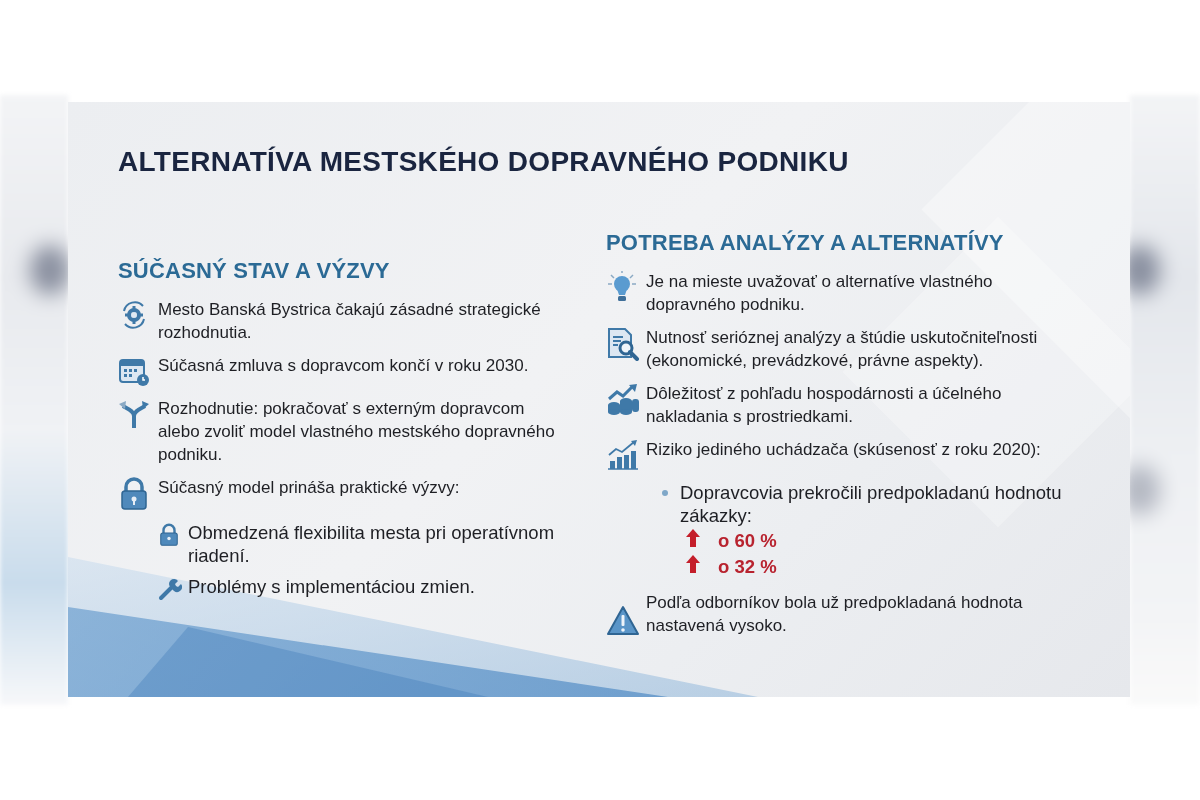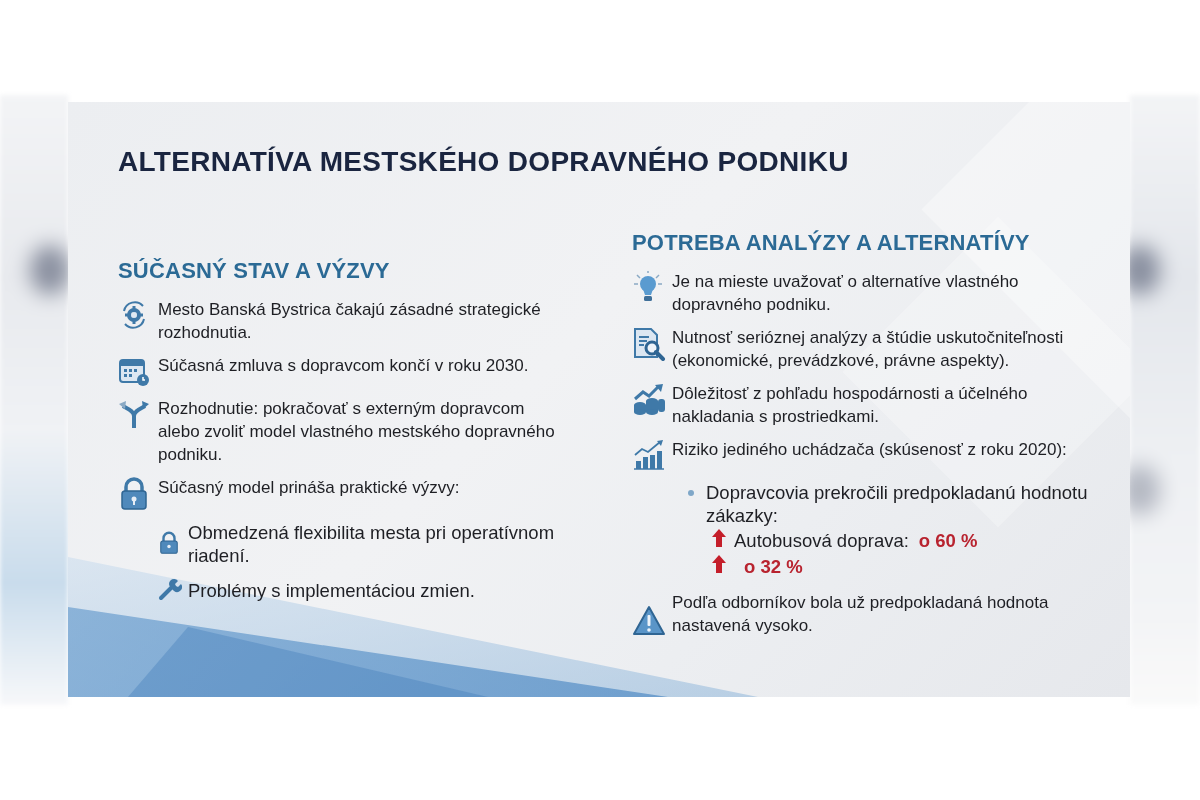--- a/index.html
+++ b/index.html
@@ -35,30 +35,30 @@
     position:absolute; left:0; bottom:0; width:690px; height:140px;
   }
 
   .title {
     position:absolute; left:50px; top:44px; width:1000px;
     font-size:28px; font-weight:bold; color:#1a2540; letter-spacing:0.3px;
     white-space:nowrap;
   }
   .col { position:absolute; top:128px; }
   .col.left { left:50px; width:440px;margin-top:28px; }
-  .col.right { left:564px; width:470px; }
+  .col.right { left:538px; width:470px; }
 
   .section-heading {
     font-size:22px; font-weight:bold; color:#2b6a95; margin-bottom:14px;
     white-space:nowrap; letter-spacing:0.2px;
   }
   .item { display:flex; align-items:flex-start; margin-bottom:10px; }
   .item .ico { width:40px; flex:0 0 40px; display:flex; justify-content:flex-start; padding-top:1px; }
   .item .txt { font-size:17px; line-height:23px; color:#1e1f24; }
-  .sub { display:flex; align-items:center; margin:4px 0 8px 40px; }
+  .sub { display:flex; align-items:flex-start; margin:4px 0 8px 40px; }
   .sub .ico { width:30px; flex:0 0 30px; padding-top:2px; }
   .sub .txt { font-size:18.5px; line-height:23px; color:#1e1f24; }
 
   .bullet-row { display:flex; align-items:flex-start; margin:6px 0 2px 56px; }
   .bullet-dot { width:6px; height:6px; border-radius:50%; background:#7fa7c8; margin:9px 12px 0 0; flex:0 0 6px; }
   .arrow-row { display:flex; align-items:center; margin:2px 0 0 80px; font-size:18.5px; line-height:24px; color:#1e1f24; }
   .arrow-row .ico { width:22px; flex:0 0 22px; }
   .red { color:#b8232f; font-weight:bold; margin-left:10px; }
 </style>
 </head>
@@ -257,21 +257,20 @@
       <span class="bullet-dot"></span>
       <span class="txt" style="font-size:18.5px;line-height:23px;color:#1e1f24;">Dopravcovia prekročili predpokladanú hodnotu zákazky:</span>
     </div>
 
     <div class="arrow-row">
       <span class="ico">
         <svg width="14" height="18" viewBox="0 0 14 18">
             <polygon points="7,0 14,8 10,8 10,18 4,18 4,8 0,8" fill="#c41e2a"></polygon>
           </svg>
       </span>
-      <span>Autobusová doprava:</span>
       <span class="red">o 60 %</span>
     </div>
 
     <div class="arrow-row">
       <span class="ico">
         <svg width="14" height="18" viewBox="0 0 14 18">
             <polygon points="7,0 14,8 10,8 10,18 4,18 4,8 0,8" fill="#c41e2a"></polygon>
           </svg>
       </span>
       <span class="red">o 32 %</span>

